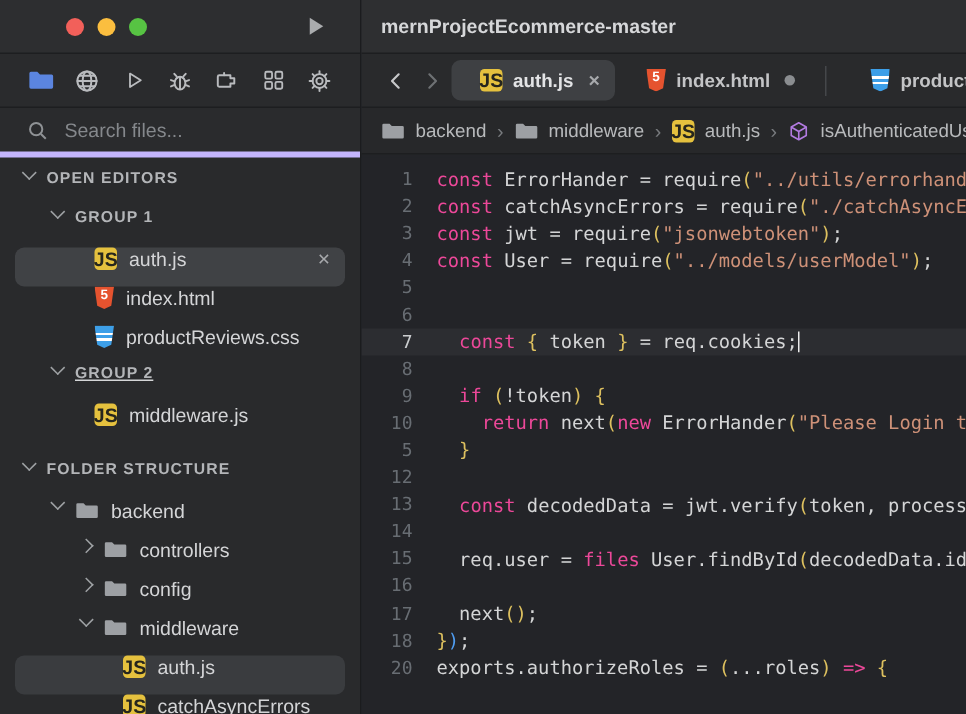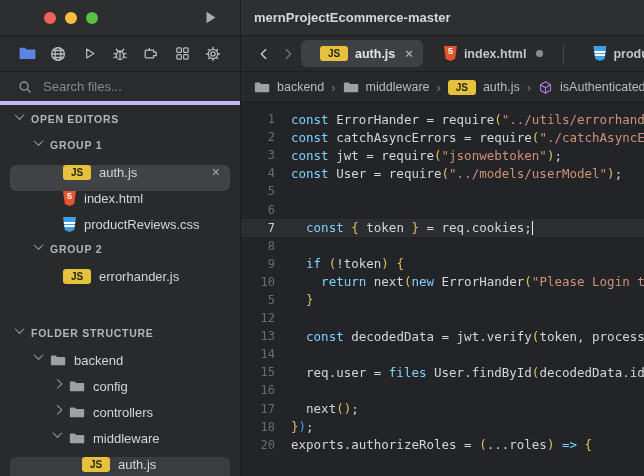--- a/index.html
+++ b/index.html
@@ -19,34 +19,34 @@
               display:flex; align-items:center; justify-content:space-between; padding:0 16px; flex:none; }
   .act-ic { display:flex; align-items:center; justify-content:center; width:22px; height:22px; }
   .search-row { height:33px; background:#2a2b2d; border-bottom:4px solid #c4b5fd;
                 display:flex; align-items:center; padding-left:17px; gap:10px; flex:none; }
   .search-ph { color:#85888c; font-size:13px; }
   .tree { flex:1; overflow:hidden; padding-top:8px; }
   .trow { height:26px; display:flex; align-items:flex-start; margin:0 10px; border-radius:6px;
           color:#d4d5d7; font-size:13px; white-space:nowrap; }
   .trow.sel1 { background:#404245; }
   .trow.sel2 { background:#3a3c3f; }
-  .trow.gap { margin-top:32px; }
+  .trow.gap { margin-top:12px; }
   .trow .lbl { margin-left:8px; }
   .trow.section .lbl, .trow.group .lbl { font-size:10.5px; font-weight:700; letter-spacing:.07em;
           color:#b3b5b8; margin-left:8px; }
   .chev { width:7px; height:7px; border-right:1.5px solid #9fa2a5; border-bottom:1.5px solid #9fa2a5;
           display:inline-block; flex:none; }
   .chev.down { transform:rotate(45deg) translate(-1px,-1px); }
   .chev.right { transform:rotate(-45deg) translate(-1px,1px); }
   .row-close { margin-left:auto; margin-right:10px; color:#a7a9ac; font-size:14px; line-height:1; }
 
   
   .fi { flex:none; display:flex; align-items:center; justify-content:center; margin-left:9px; }
-  .fi-js { width:28px; height:15px; border-radius:3px; background:#e5c13e; color:#26261d;
-           font-size:10px; font-weight:800; }
+  .fi-js { width:15px; height:15px; border-radius:3px; background:#e5c13e; color:#26261d;
+           font-size:13px; font-weight:800; }
   .shield { width:13px; height:15px; position:relative;
             clip-path:polygon(0 0,100% 0,86% 86%,50% 100%,14% 86%); }
   .shield.html { background:#e5532f; color:#fff; font-size:9px; font-weight:700;
                  display:flex; align-items:flex-start; justify-content:center; }
   .shield.css { background:linear-gradient(180deg,#3d9fe8 0 32%,#ffffff 32% 44%,#3d9fe8 44% 56%,#ffffff 56% 68%,#3d9fe8 68% 100%); }
   .folder-ic { flex:none; margin-left:8px; display:flex; align-items:center; }
 
   
   .main { position:absolute; left:241px; top:0; width:403px; height:476px; }
   .titlebar { height:36px; background:#2e2f31; border-bottom:1px solid #1d1e20;
@@ -68,21 +68,21 @@
   .crumbs .fi, .crumbs .folder-ic { margin-left:0; }
 
   
   .editor { position:absolute; left:0; top:105px; width:403px; height:371px; background:#232428;
             padding-top:5px; font-family:"DejaVu Sans Mono", monospace; font-size:12.5px; overflow:hidden; }
   .code-line { height:18.1px; display:flex; align-items:center; white-space:pre; }
   .code-line.current { background:#2c2d31; }
   .ln { width:50px; flex:none; text-align:right; padding-right:16px; color:#686d73; font-size:12px; }
   .current .ln { color:#cbcdcf; }
   .toks { flex:1; overflow:hidden; letter-spacing:0; }
-  .tk-d { color:#d4d5d6; } .tk-k { color:#7dd3fc; } .tk-s { color:#ce9178; }
+  .tk-d { color:#d4d5d6; } .tk-k { color:#ec4899; } .tk-s { color:#ce9178; }
   .tk-g { color:#ddc05f; } .tk-b { color:#4f9cf0; }
   .cursor { display:inline-block; width:1.5px; height:14px; background:#ececec; vertical-align:-2.5px; }
   svg { display:block; }
 </style>
 </head>
 <body>
 
 <div class="window">
 
   <div class="sidebar">
@@ -188,27 +188,27 @@
             <span class="shield html">5</span>
           </span>
           <span class="lbl">index.html</span>
         </div>
         <div class="trow file" style="padding-left: 44px;">
           <span class="fi">
             <span class="shield css"></span>
           </span>
           <span class="lbl">productReviews.css</span>
         </div>
-        <div class="trow group" style="padding-left: 25px;">
+        <div class="trow group" style="padding-left: 25px; text-decoration: underline;">
           <span class="chev down"></span>
           <span class="lbl">GROUP 2</span>
         </div>
         <div class="trow file" style="padding-left: 44px;">
           <span class="fi fi-js">JS</span>
-          <span class="lbl">errorhander.js</span>
+          <span class="lbl">middleware.js</span>
         </div>
         <div class="trow section gap" style="padding-left: 6px;">
           <span class="chev down"></span>
           <span class="lbl">FOLDER STRUCTURE</span>
         </div>
         <div class="trow folder" style="padding-left: 25px;">
           <span class="chev down"></span>
           <span class="folder-ic">
             <svg width="16" height="14" viewBox="0 0 18 15">
               <path d="M1 3.4 q0-1 1-1 h4.4 l1.7 1.7 h8 q1 0 1 1 v7.4 q0 1-1 1 h-14.1 q-1 0-1-1 z" fill="#9da0a4"></path>
@@ -216,30 +216,30 @@
           </span>
           <span class="lbl">backend</span>
         </div>
         <div class="trow folder" style="padding-left: 44px;">
           <span class="chev right"></span>
           <span class="folder-ic">
             <svg width="16" height="14" viewBox="0 0 18 15">
               <path d="M1 3.4 q0-1 1-1 h4.4 l1.7 1.7 h8 q1 0 1 1 v7.4 q0 1-1 1 h-14.1 q-1 0-1-1 z" fill="#9da0a4"></path>
             </svg>
           </span>
-          <span class="lbl">config</span>
+          <span class="lbl">controllers</span>
         </div>
         <div class="trow folder" style="padding-left: 44px;">
           <span class="chev right"></span>
           <span class="folder-ic">
             <svg width="16" height="14" viewBox="0 0 18 15">
               <path d="M1 3.4 q0-1 1-1 h4.4 l1.7 1.7 h8 q1 0 1 1 v7.4 q0 1-1 1 h-14.1 q-1 0-1-1 z" fill="#9da0a4"></path>
             </svg>
           </span>
-          <span class="lbl">controllers</span>
+          <span class="lbl">config</span>
         </div>
         <div class="trow folder" style="padding-left: 44px;">
           <span class="chev down"></span>
           <span class="folder-ic">
             <svg width="16" height="14" viewBox="0 0 18 15">
               <path d="M1 3.4 q0-1 1-1 h4.4 l1.7 1.7 h8 q1 0 1 1 v7.4 q0 1-1 1 h-14.1 q-1 0-1-1 z" fill="#9da0a4"></path>
             </svg>
           </span>
           <span class="lbl">middleware</span>
         </div>

